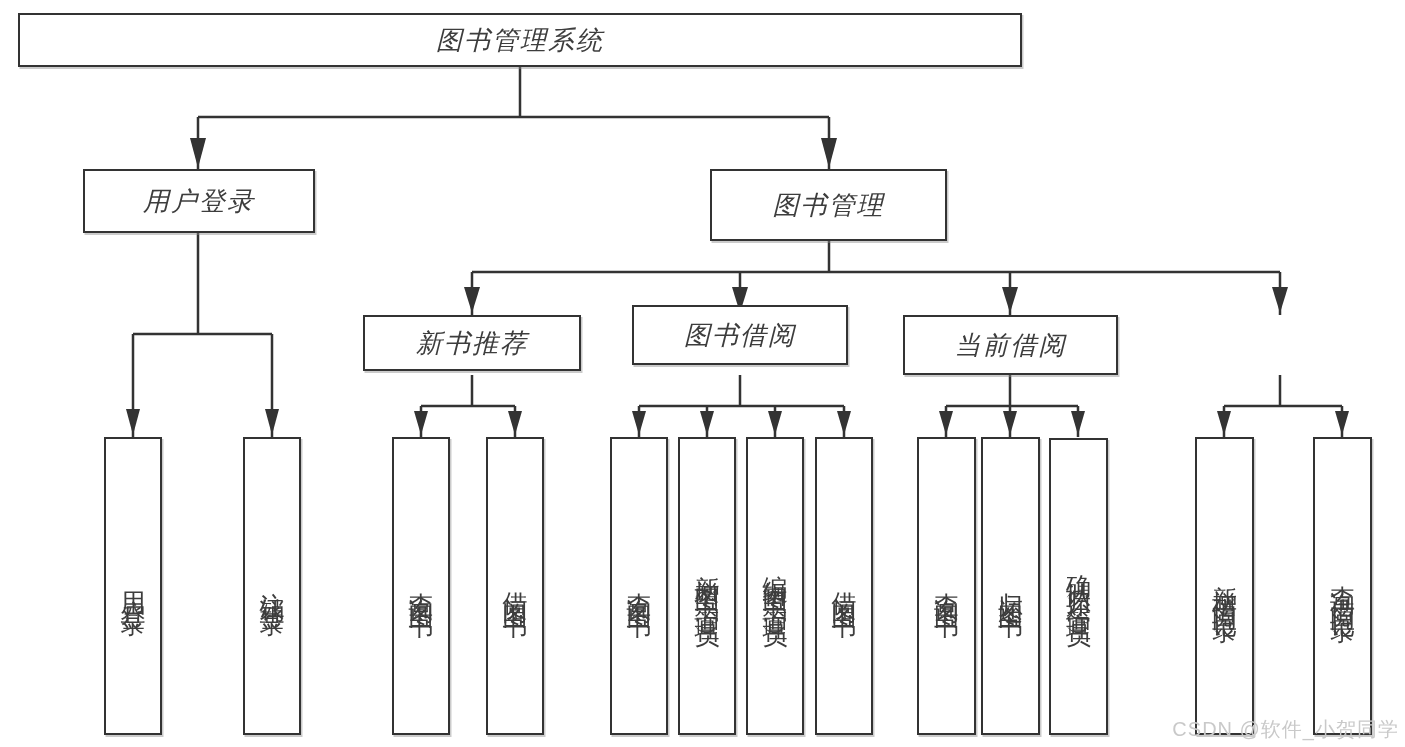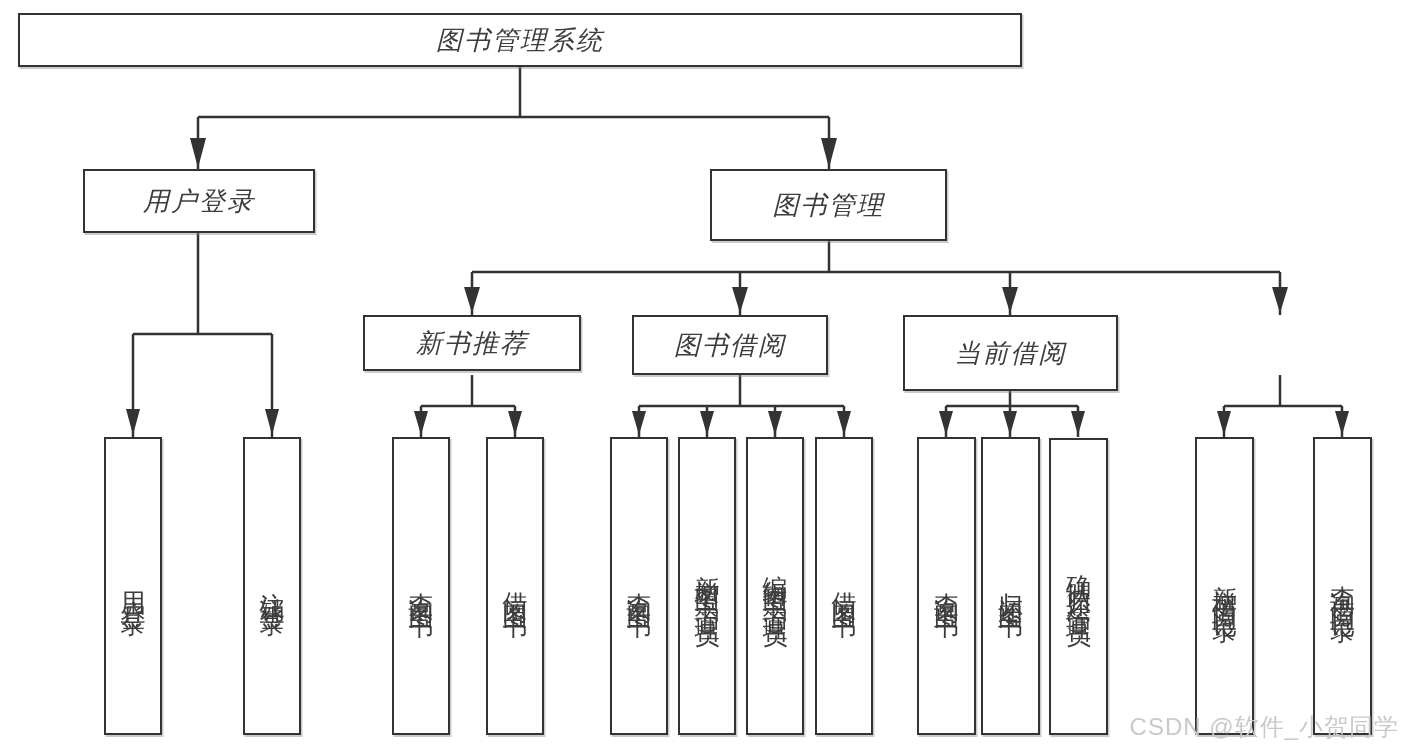--- a/index.html
+++ b/index.html
@@ -27,21 +27,21 @@
     color:var(--text);
   }
   .box.h{font-size:26px;letter-spacing:2px;white-space:nowrap;font-style:italic;}
   .box.v span{
     writing-mode:vertical-rl;
     font-size:25px;letter-spacing:7px;line-height:1;
     white-space:nowrap;
   }
   .watermark{
     position:absolute;right:6px;bottom:4px;
-    font-size:24px;letter-spacing:1px;color:var(--wm);
+    font-size:20px;letter-spacing:1px;color:var(--wm);
     white-space:nowrap;pointer-events:none;
   }
 </style>
 </head>
 <body>
 
 <div class="canvas">
 
   <svg class="connectors" viewBox="0 0 1405 747" xmlns="http://www.w3.org/2000/svg">
     <path d="
@@ -82,24 +82,24 @@
   <div class="box h" style="left:83px;top:169px;width:232px;height:64px">
     <span>用户登录</span>
   </div>
   <div class="box h" style="left:710px;top:169px;width:237px;height:72px">
     <span>图书管理</span>
   </div>
 
   <div class="box h" style="left:363px;top:315px;width:218px;height:56px">
     <span>新书推荐</span>
   </div>
-  <div class="box h" style="left:632px;top:315px;width:196px;height:60px">
+  <div class="box h" style="left:632px;top:305px;width:216px;height:60px">
     <span>图书借阅</span>
   </div>
-  <div class="box h" style="left:903px;top:315px;width:215px;height:76px">
+  <div class="box h" style="left:903px;top:315px;width:215px;height:60px">
     <span>当前借阅</span>
   </div>
 
   <div class="box v" style="left:104px;top:437px;width:58px;height:298px">
     <span>用户登录</span>
   </div>
   <div class="box v" style="left:243px;top:437px;width:58px;height:298px">
     <span>注销登录</span>
   </div>
 

